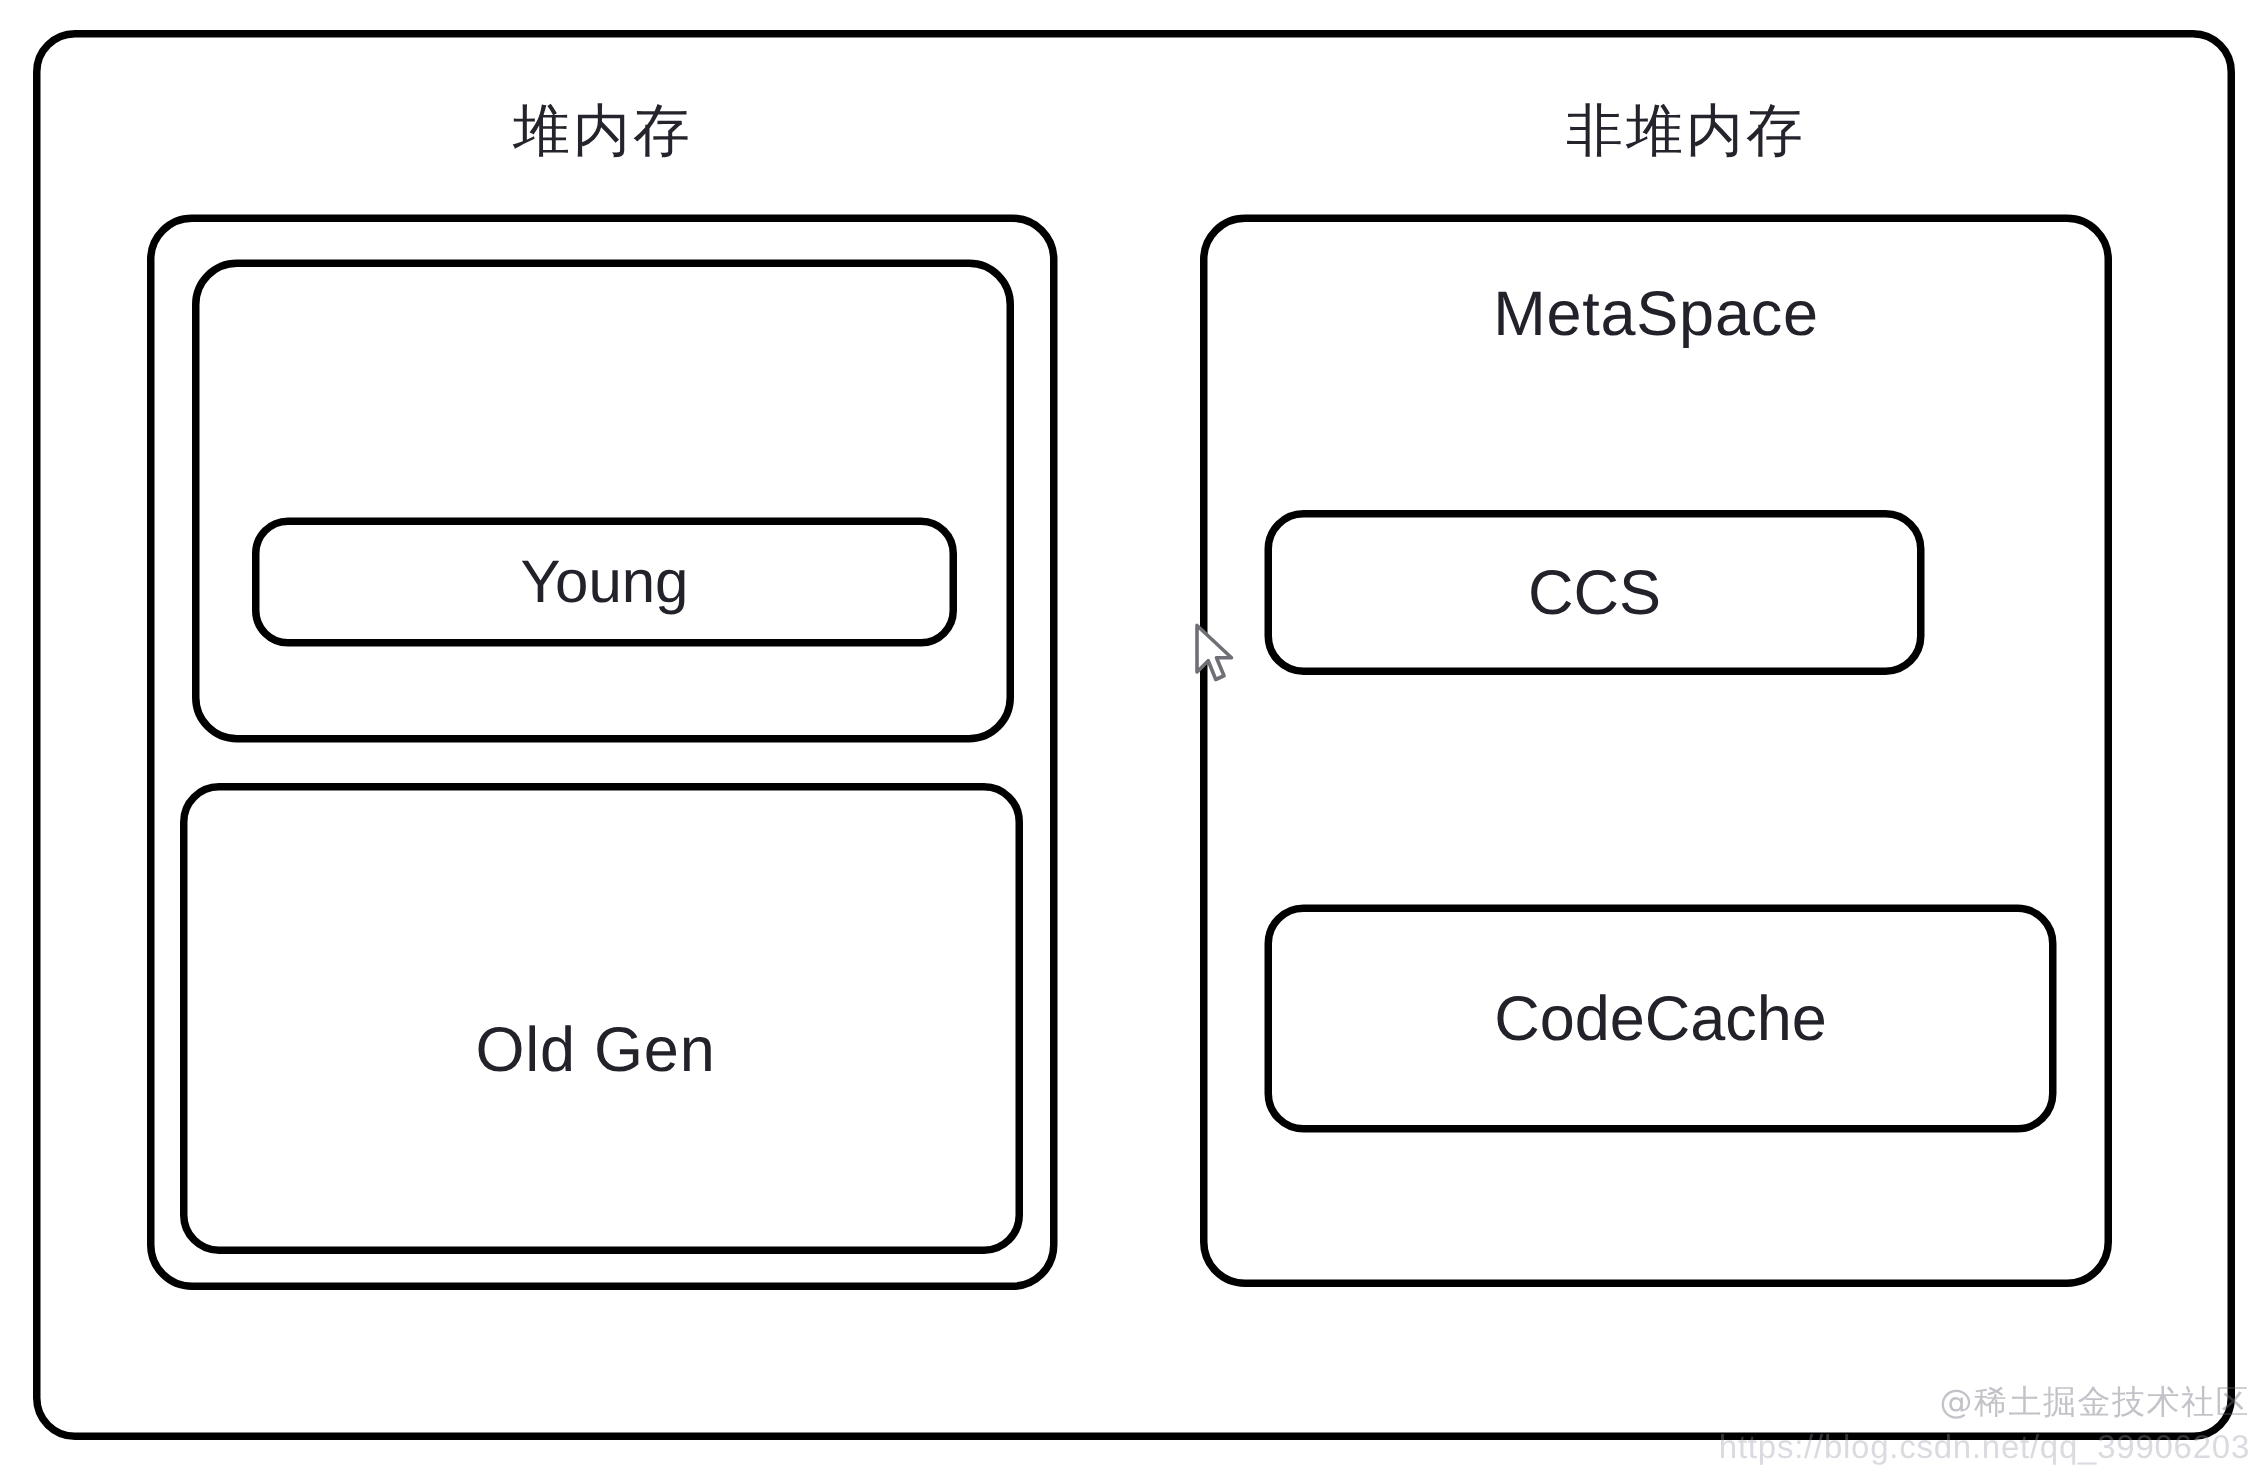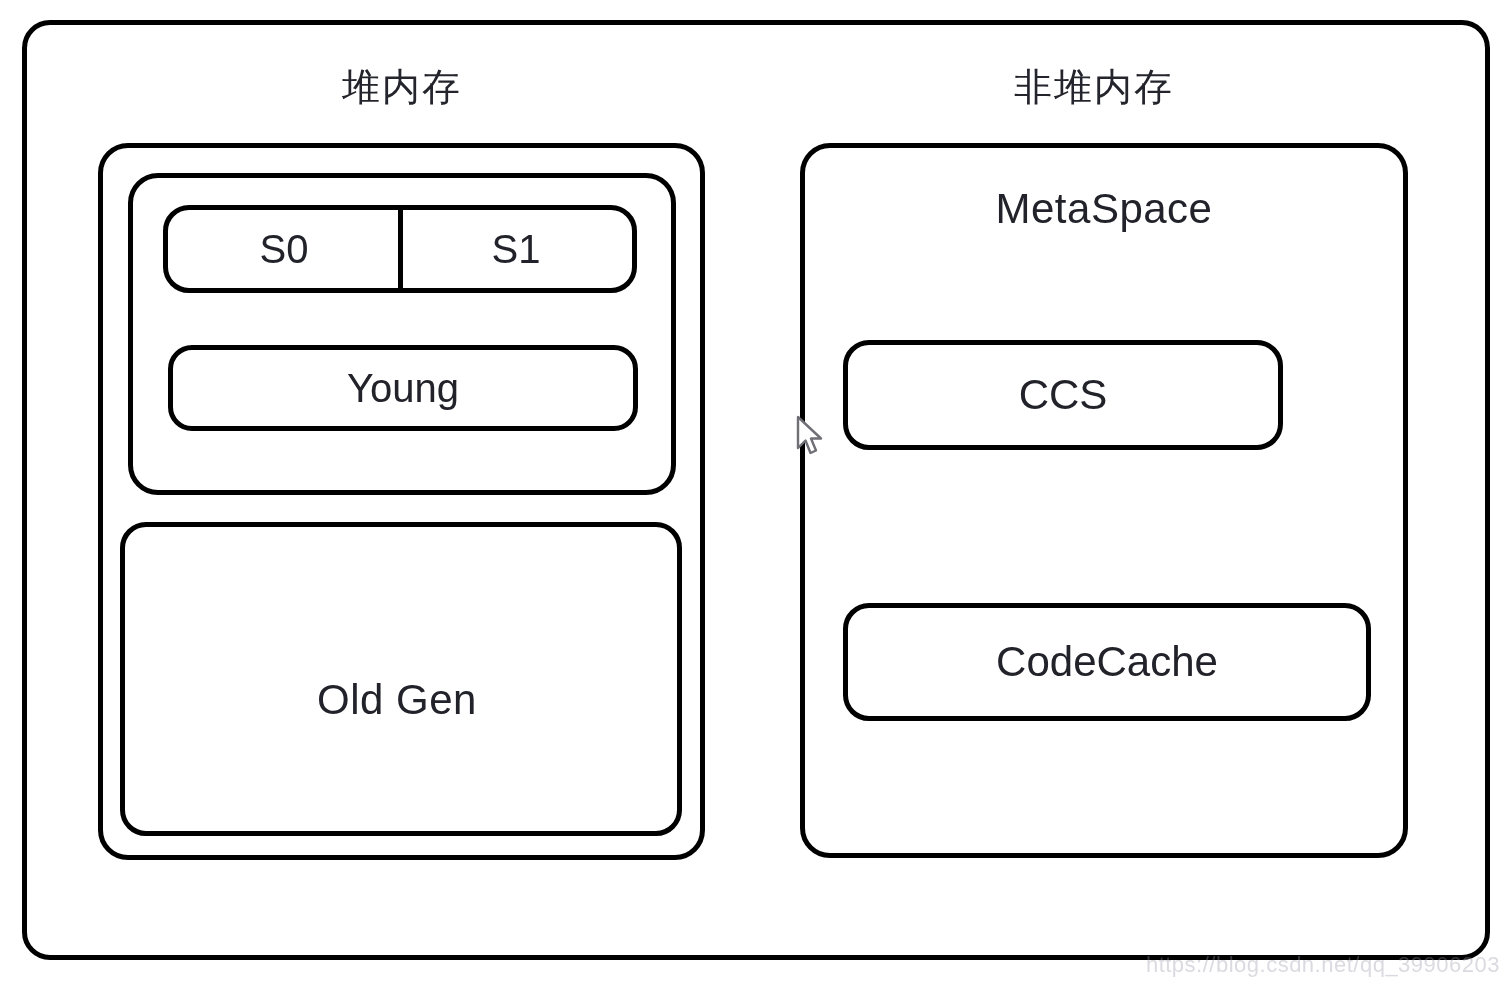--- a/index.html
+++ b/index.html
@@ -137,21 +137,21 @@
     border-radius: 26px;
     border-width: 5px;
   }
   #oldgen-label {
     top: 676px;
     left: 132px;
     width: 530px;
   }
 
   
-  #nonheap-title { top: 62px; left: 790px; width: 608px; }
+  #nonheap-title { top: 62px; left: 820px; width: 608px; }
 
   #nonheap-container {
     left: 800px;
     top: 143px;
     width: 608px;
     height: 715px;
     border-radius: 30px;
     border-width: 5px;
   }
 
@@ -166,21 +166,21 @@
     border-width: 5px;
     display: flex;
     align-items: center;
     justify-content: center;
   }
 
   #codecache-box {
     left: 843px;
     top: 603px;
     width: 528px;
-    height: 118px;
+    height: 152px;
     border-radius: 26px;
     border-width: 5px;
     display: flex;
     align-items: center;
     justify-content: center;
   }
 
   
   #mouse-cursor {
     position: absolute;
@@ -225,29 +225,20 @@
   <div class="box" id="outer-frame"></div>
 
   <div class="label centered cn-title" id="heap-title">堆内存</div>
 
   <div class="box" id="heap-container"></div>
 
   <div class="box" id="young-container">
     <div class="label centered en-label" id="young-label">Young</div>
   </div>
 
-  <div class="box" id="survivor-box">
-    <div class="survivor-half" id="s0-half">
-      <span class="en-label">S0</span>
-    </div>
-    <div id="survivor-divider"></div>
-    <div class="survivor-half" id="s1-half">
-      <span class="en-label">S1</span>
-    </div>
-  </div>
 
   <div class="box" id="eden-box">
     <span class="en-label">Young</span>
   </div>
 
   <div class="box" id="oldgen-box"></div>
   <div class="label centered en-label big" id="oldgen-label">Old Gen</div>
 
   <div class="label centered cn-title" id="nonheap-title">非堆内存</div>
 
@@ -263,16 +254,17 @@
     <span class="en-label big">CodeCache</span>
   </div>
 
   <div id="mouse-cursor">
     <svg width="34" height="44" viewBox="0 0 34 44" xmlns="http://www.w3.org/2000/svg">
       <path d="M3 2 L3 33 L10.5 25.5 L15.5 38 L21 35.5 L16 23.5 L26 23.5 Z" fill="#ffffff" stroke="#6f6f76" stroke-width="2.4" stroke-linejoin="round"></path>
     </svg>
   </div>
 
   <div id="watermark-wrap">
+    <span id="watermark-brand">@稀土掘金技术社区</span>
     <span id="watermark-url">https://blog.csdn.net/qq_39906203</span>
   </div>
 
 </div>
 
 </body></html>

